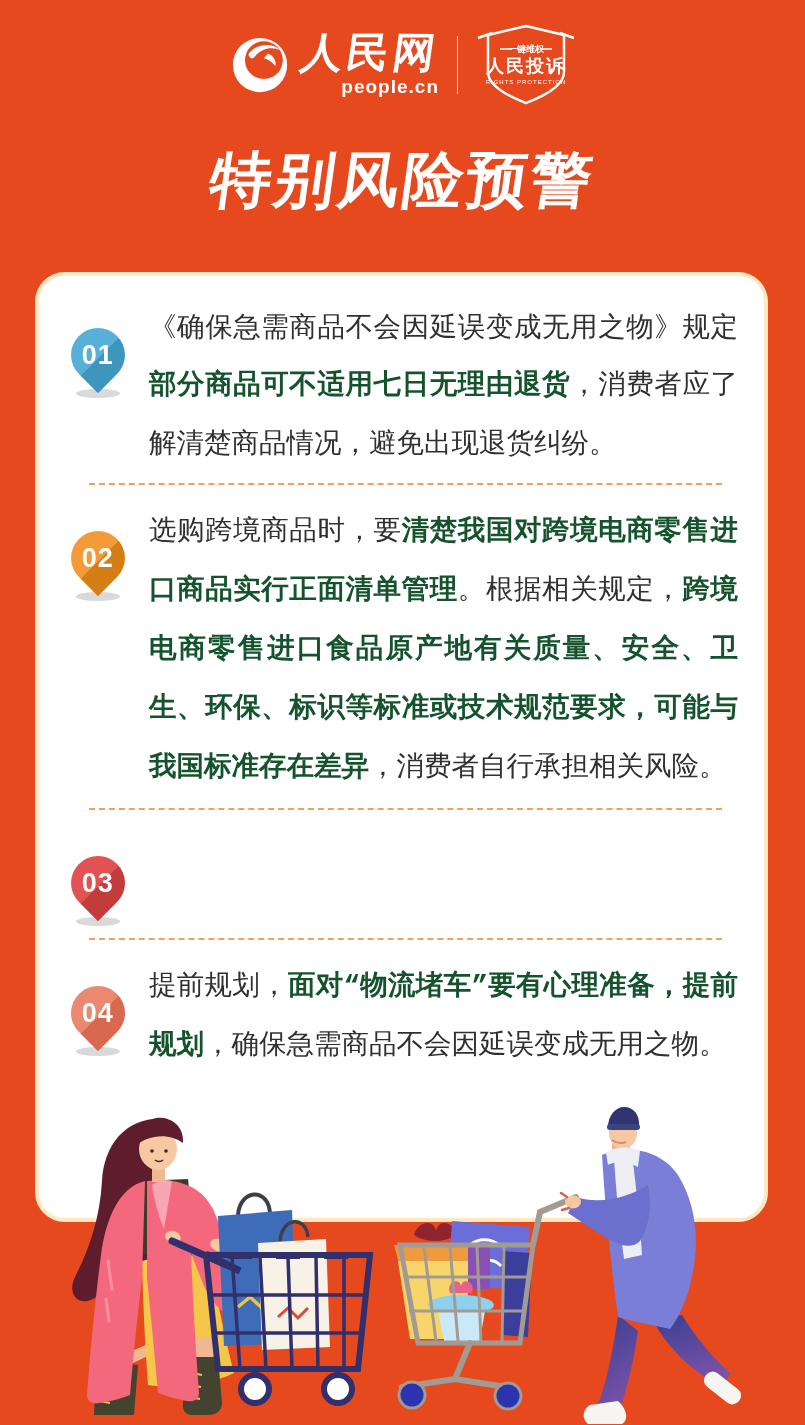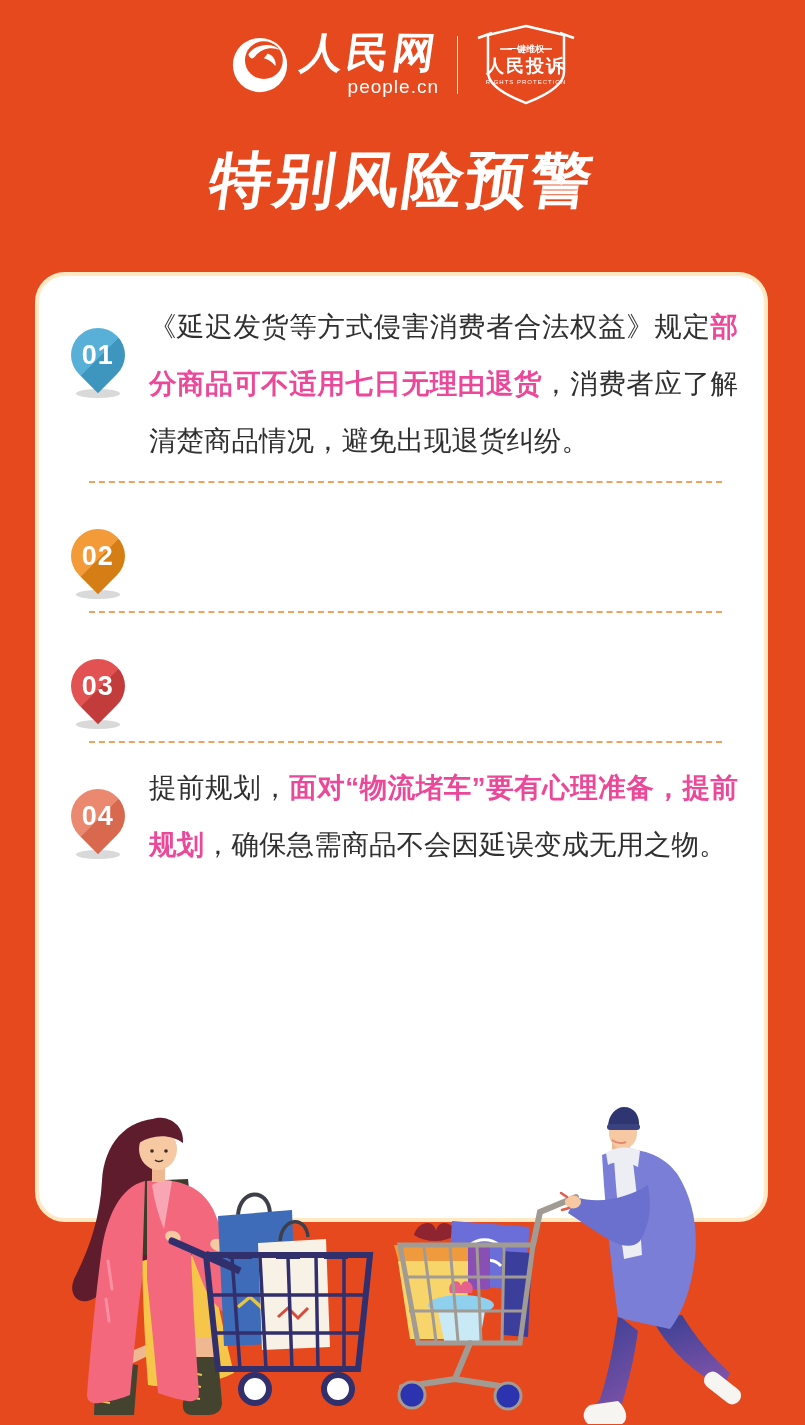--- a/index.html
+++ b/index.html
@@ -9,21 +9,21 @@
     font-family:"Liberation Sans","DejaVu Sans",sans-serif;
   }
   
   .header{
     position:absolute;top:22px;left:0;width:100%;
     display:flex;justify-content:center;align-items:center;gap:18px;
   }
   .logo{display:flex;align-items:center;gap:10px;}
   .logo-texts{display:flex;flex-direction:column;align-items:flex-end;}
   .logo-zh{color:#fff;font-size:42px;font-weight:700;transform:skewX(-8deg);letter-spacing:4px;line-height:1;}
-  .logo-en{color:#fff;font-size:19px;font-weight:400;margin-top:2px;letter-spacing:1px;}
+  .logo-en{color:#fff;font-size:19px;font-weight:700;margin-top:2px;letter-spacing:1px;}
   .header-sep{width:1px;height:58px;background:rgba(255,255,255,.85);}
   
   .page-title{
     position:absolute;top:140px;left:0;width:100%;text-align:center;
     color:#fff;font-size:61px;font-weight:900;letter-spacing:3px;
     transform:skewX(-8deg);margin:0;
   }
   
   .card{
     position:absolute;top:272px;left:35px;width:733px;height:950px;
@@ -36,21 +36,21 @@
     width:54px;height:54px;border-radius:50% 50% 0 50%;
     transform:rotate(45deg);
     display:flex;align-items:center;justify-content:center;
   }
   .pin-num{transform:rotate(-45deg);color:#fff;font-size:27px;font-weight:700;letter-spacing:1px;}
   .pin-shadow{width:44px;height:9px;border-radius:50%;background:#D9D9D9;margin-top:7px;}
   .item-text{
     flex:1;margin:0 0 0 16px;font-size:27.5px;line-height:57px;color:#303030;
     text-align:justify;
   }
-  .item-text .bold{font-weight:700;color:#ec4899;}
+  .item-text .bold{font-weight:700;color:#14532d;font-family:Liberation Mono, monospace;}
   .divider{border-top:2px dashed #F0A25C;margin:8px 16px 8px 26px;}
   
   .illustration{position:absolute;top:1093px;left:0;width:805px;height:332px;z-index:2;pointer-events:none;}
 </style>
 </head>
 <body>
 
 <div class="header">
   <div class="logo">
     <svg width="62" height="62" viewBox="0 0 64 64">
@@ -79,30 +79,31 @@
 
 <div class="card">
   <div id="warning-list">
   <div class="warning-item">
     <div class="pin-wrap">
       <div class="pin" style="background: linear-gradient(90deg, rgb(88, 176, 216) 55%, rgb(62, 150, 191) 55%);">
         <span class="pin-num">01</span>
       </div>
       <div class="pin-shadow"></div>
     </div>
-    <p class="item-text"><span class="seg">《延迟发货等方式侵害消费者合法权益》规定</span><span class="bold">部分商品可不适用七日无理由退货</span><span class="seg">，消费者应了解清楚商品情况，避免出现退货纠纷。</span></p>
+    <p class="item-text"><span class="seg">《确保急需商品不会因延误变成无用之物》规定</span><span class="bold">部分商品可不适用七日无理由退货</span><span class="seg">，消费者应了解清楚商品情况，避免出现退货纠纷。</span></p>
   </div>
 <div class="divider"></div>
   <div class="warning-item">
     <div class="pin-wrap">
       <div class="pin" style="background: linear-gradient(90deg, rgb(242, 155, 56) 55%, rgb(212, 126, 21) 55%);">
         <span class="pin-num">02</span>
       </div>
       <div class="pin-shadow"></div>
     </div>
+    <p class="item-text"><span class="seg">选购跨境商品时，要</span><span class="bold">清楚我国对跨境电商零售进口商品实行正面清单管理</span><span class="seg">。根据相关规定，</span><span class="bold">跨境电商零售进口食品原产地有关质量、安全、卫生、环保、标识等标准或技术规范要求，可能与我国标准存在差异</span><span class="seg">，消费者自行承担相关风险。</span></p>
   </div>
 <div class="divider"></div>
   <div class="warning-item">
     <div class="pin-wrap">
       <div class="pin" style="background: linear-gradient(90deg, rgb(226, 82, 82) 55%, rgb(194, 60, 60) 55%);">
         <span class="pin-num">03</span>
       </div>
       <div class="pin-shadow"></div>
     </div>
   </div>

